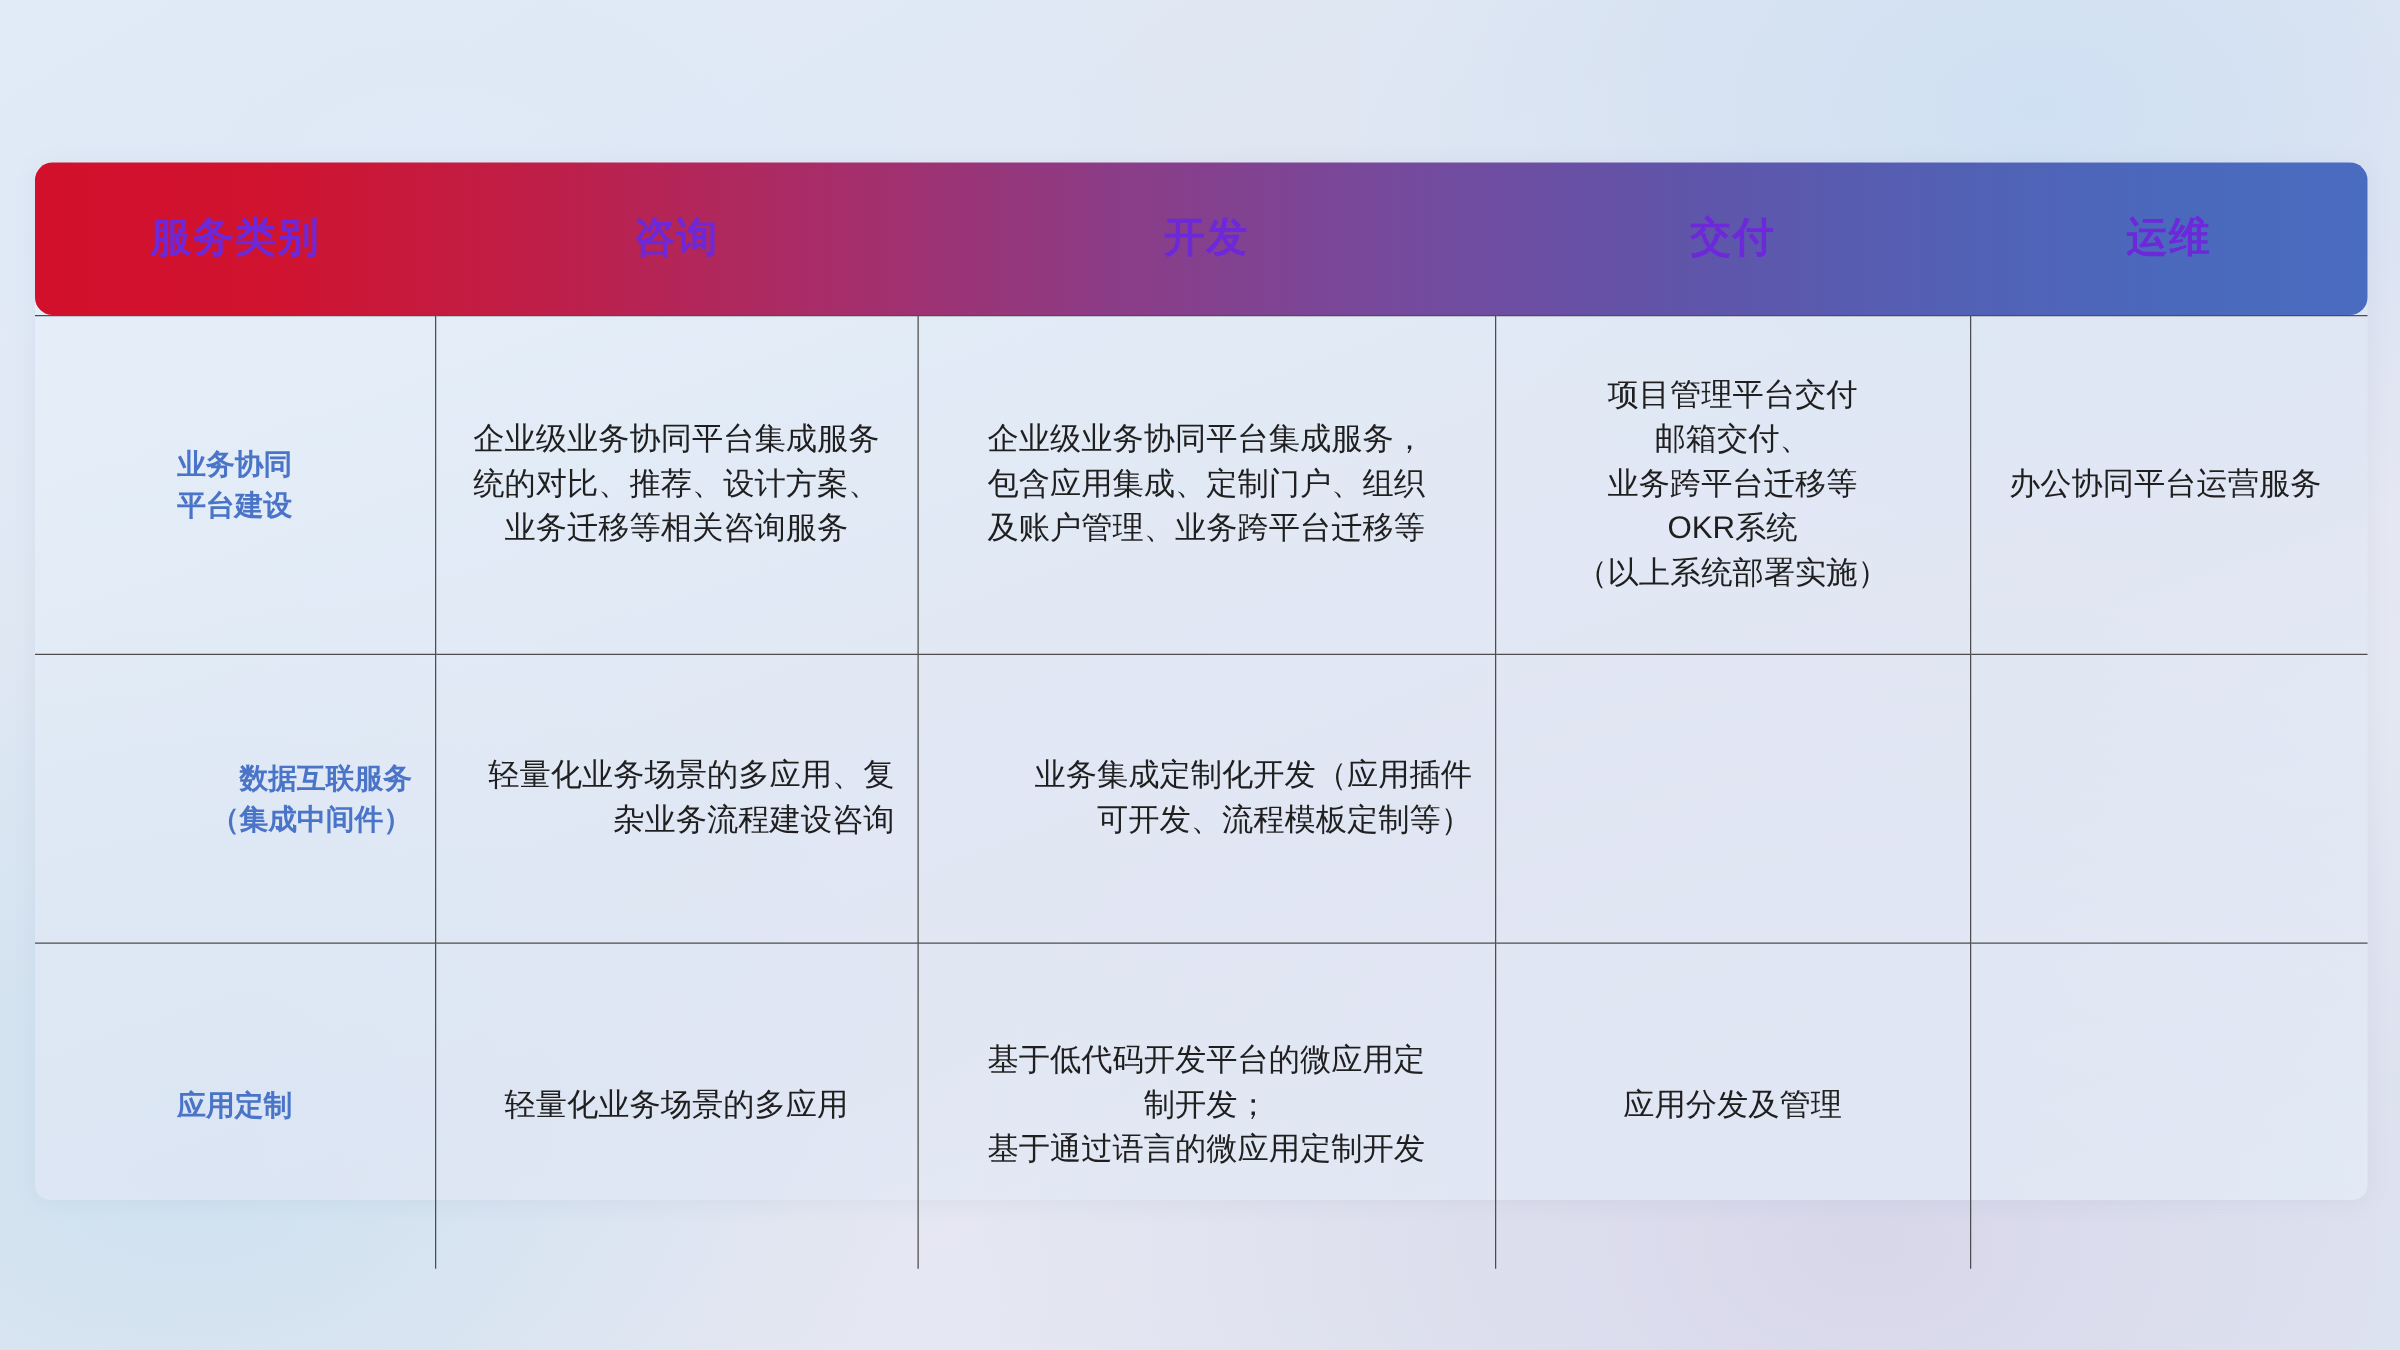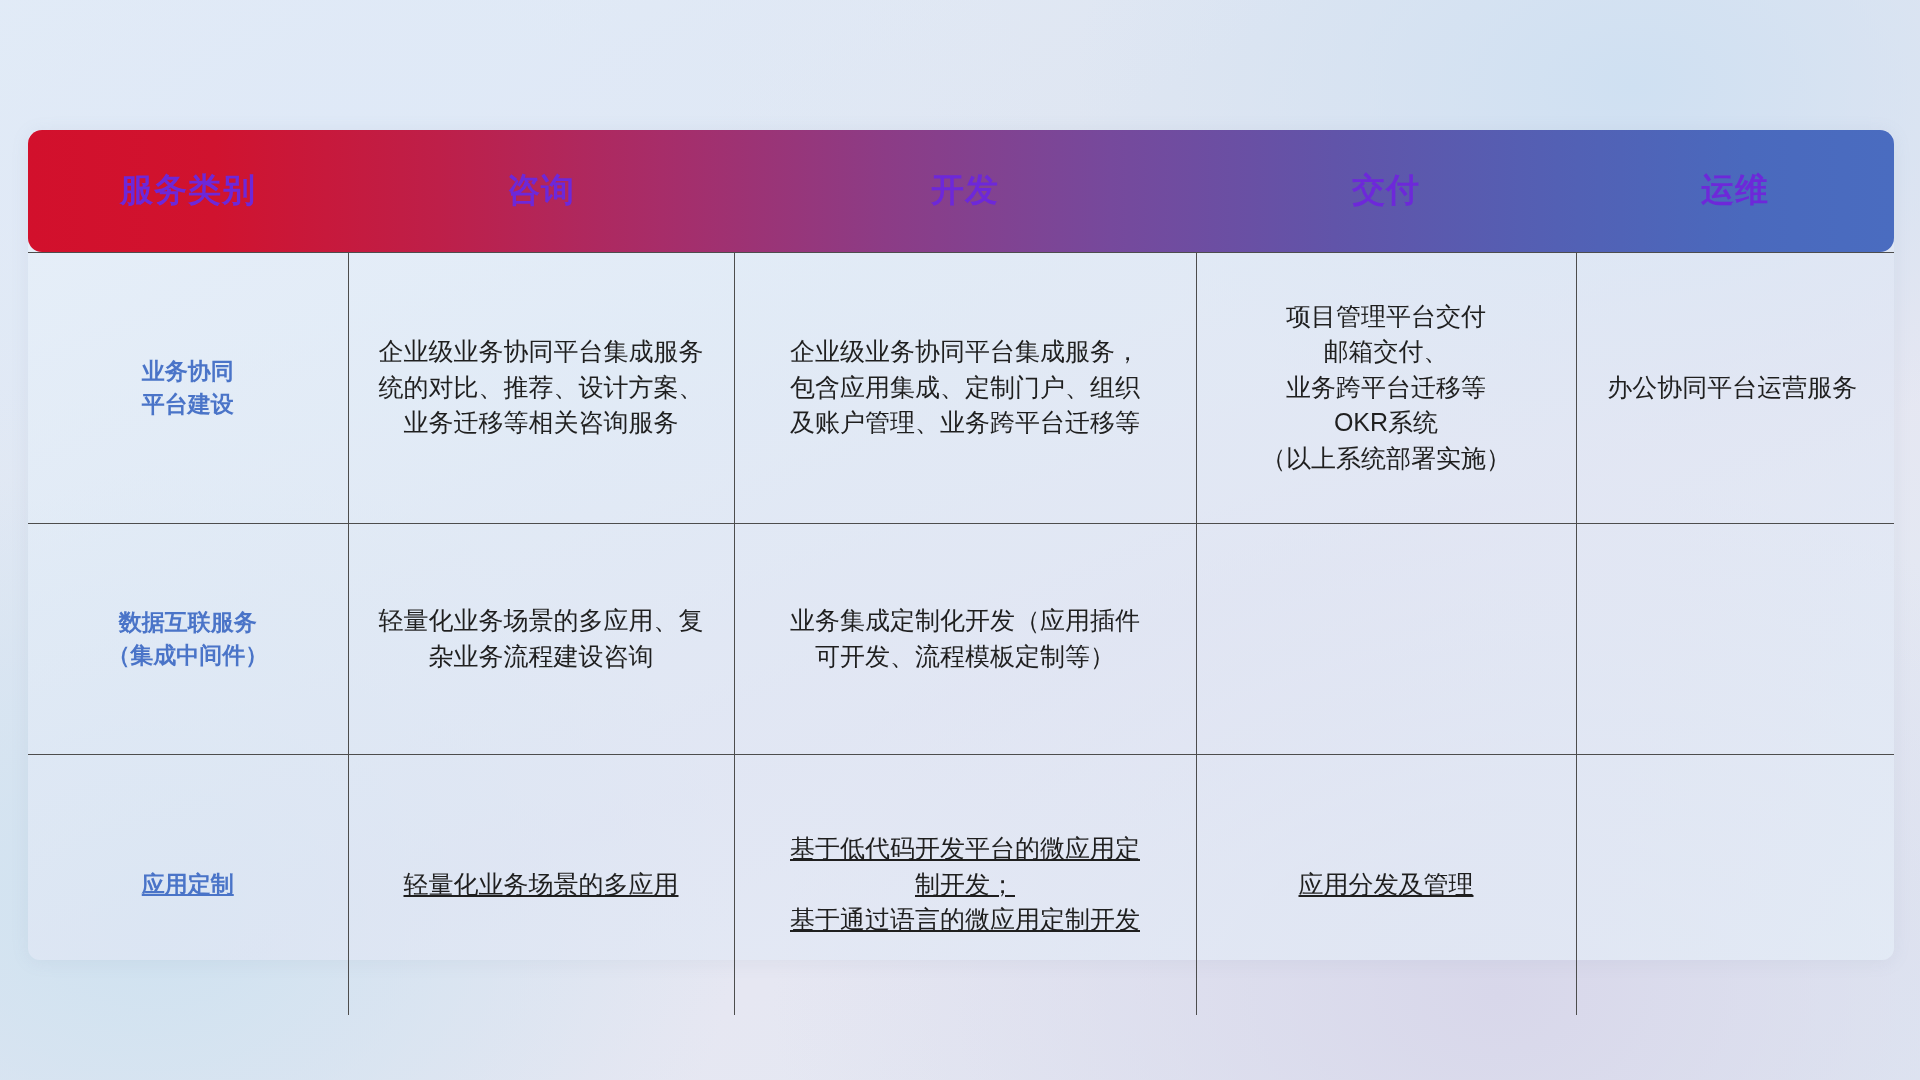--- a/index.html
+++ b/index.html
@@ -106,22 +106,22 @@
     font-weight: bold;
     font-size: 23px;
     line-height: 1.40;
     border-left: none;
   }
   tbody td.last-col {
     border-right: none;
     padding-left: 12px;
   }
   tbody tr.row-1 td { height: 242px; }
-  tbody tr.row-2 td { height: 202px; }
-  tbody tr.row-3 td { height: 232px; text-decoration: underline; }
+  tbody tr.row-2 td { height: 202px; text-align: right; }
+  tbody tr.row-3 td { height: 232px; }
 
   tbody tr:first-child td { border-top: 1px solid #4d4d4d; }
   tbody tr:last-child td { border-bottom: none; }
 
   .cellline { display: block; }
 </style>
 </head>
 <body>
 
 <div id="bg"></div>

